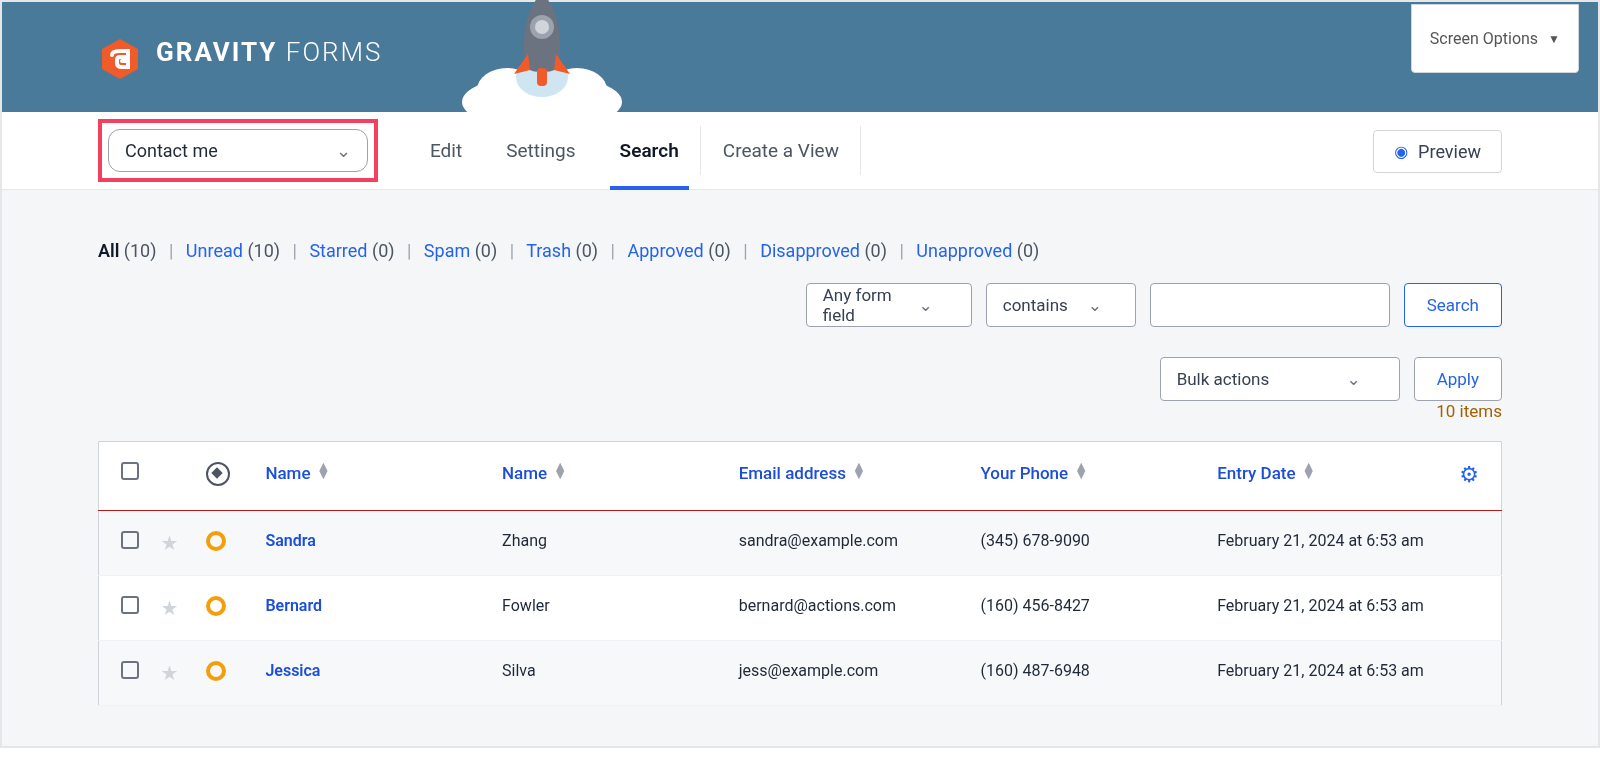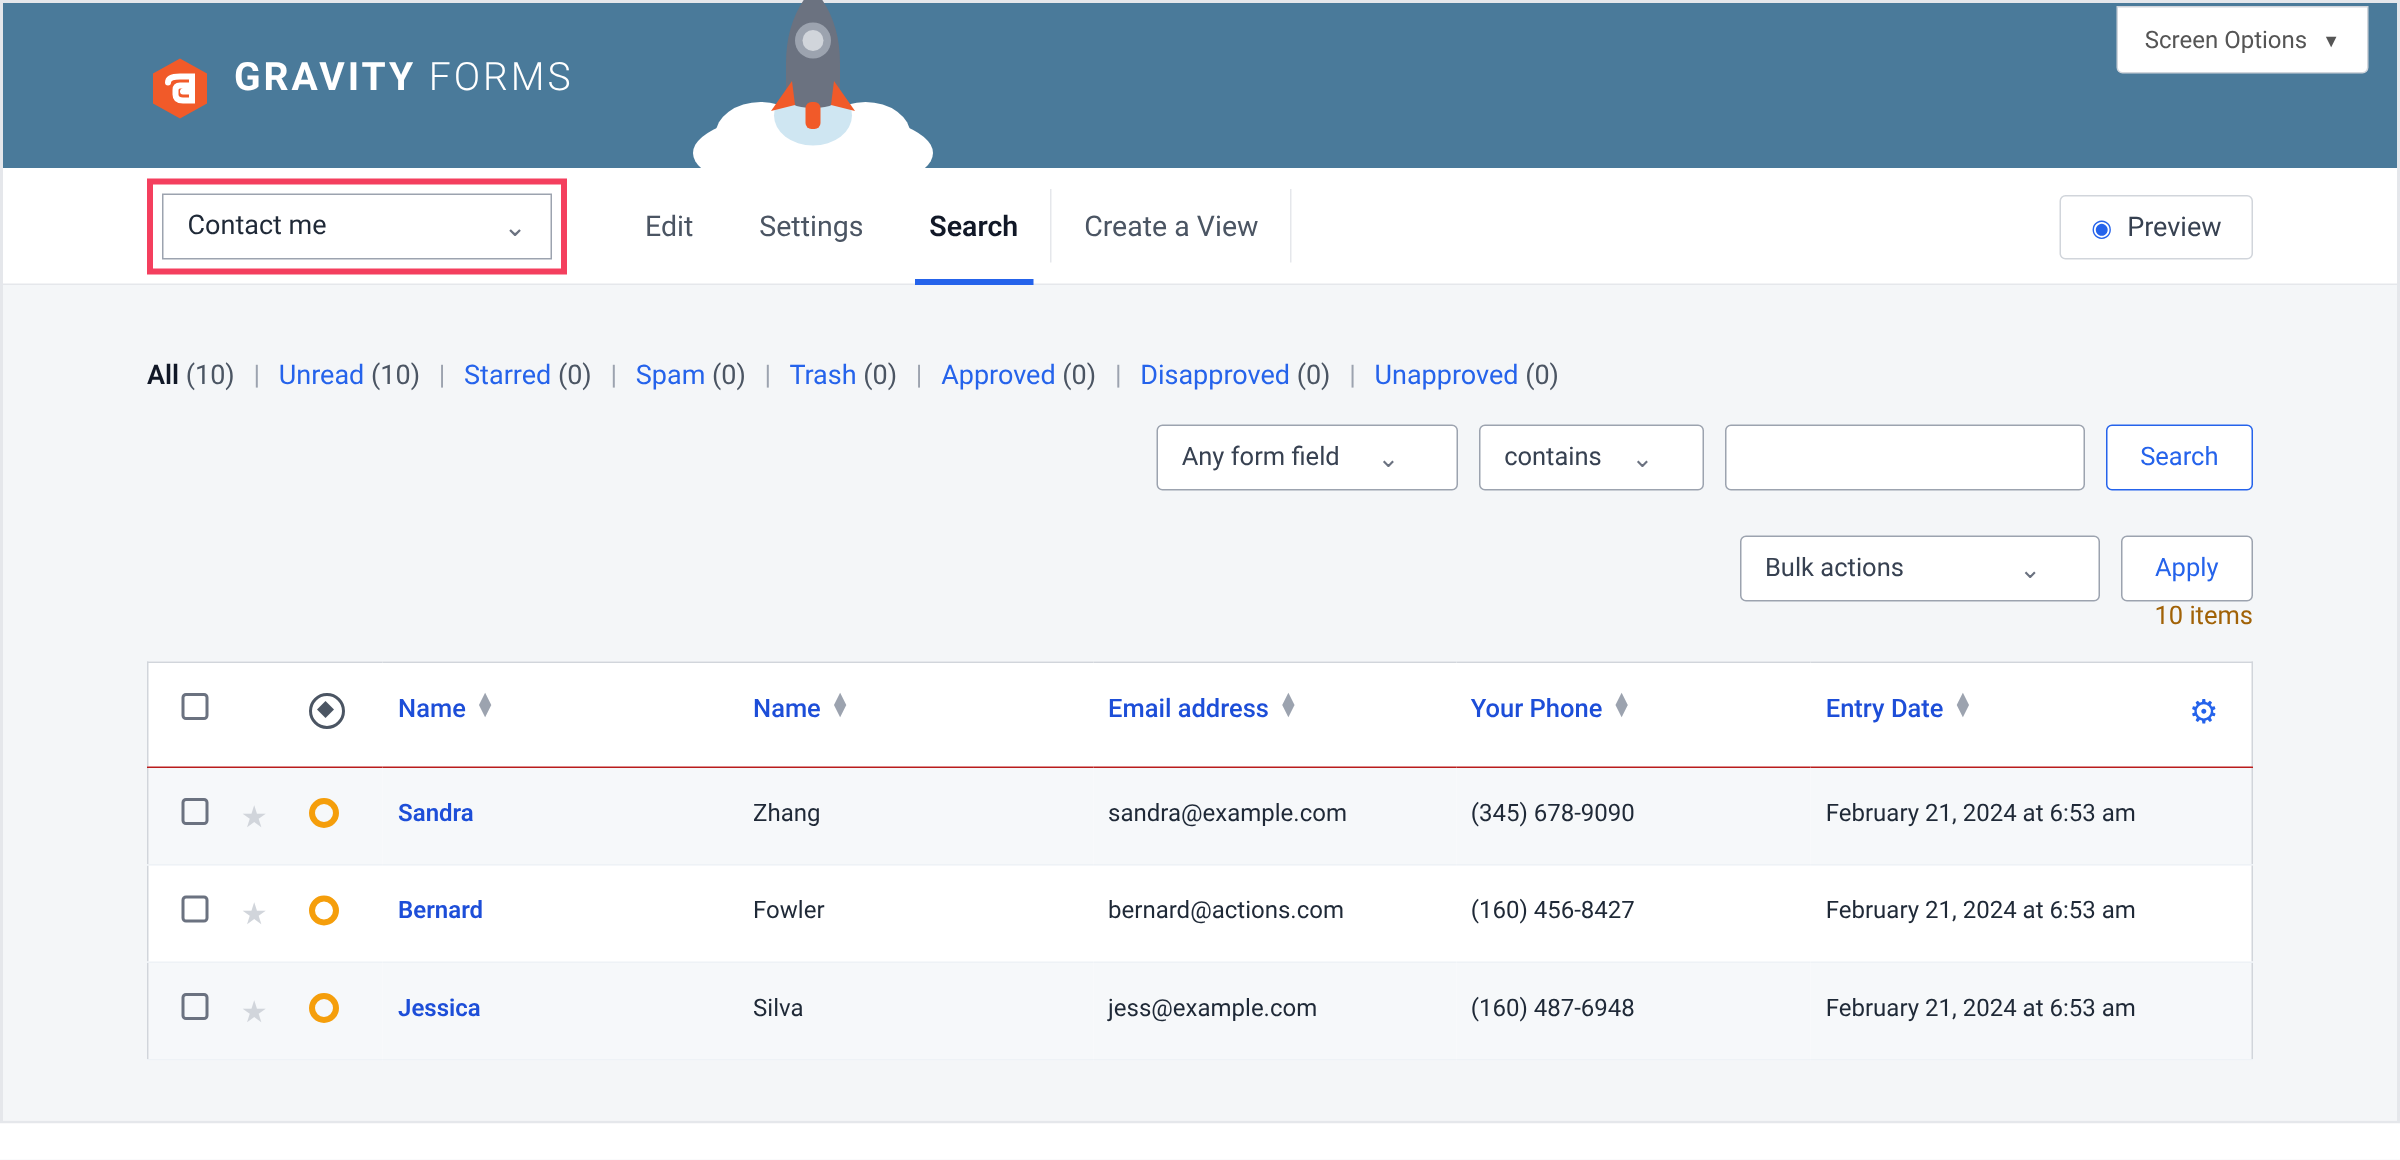--- a/index.html
+++ b/index.html
@@ -4,25 +4,25 @@
 <style>
 * { box-sizing: border-box; margin: 0; padding: 0; }
 body { font-family: -apple-system, BlinkMacSystemFont, "Segoe UI", Roboto, sans-serif; background: #fff; color: #1f2937; width: 1600px; }
 .outer { border: 2px solid #e5e7eb; }
 .banner { background: #4a7a9a; height: 110px; position: relative; overflow: visible; }
 .logo-wrap { position: absolute; left: 96px; top: 35px; display: flex; align-items: flex-start; gap: 14px; }
 .logo-badge { width: 44px; height: 44px; }
 .logo-text { color: #fff; font-size: 26px; letter-spacing: 2px; font-weight: 300; }
 .logo-text b { font-weight: 700; }
 .rocket-wrap { position: absolute; left: 450px; top: -10px; width: 180px; height: 130px; pointer-events: none; }
-.screen-options { position: absolute; right: 19px; top: 2px; background: #fff; border: 1px solid #d1d5db; border-radius: 0 0 4px 4px; padding: 12px 18px; font-size: 16px; color: #555; display: flex; align-items: center; gap: 10px; }
+.screen-options { position: absolute; right: 19px; top: 2px; background: #fff; border: 1px solid #d1d5db; border-radius: 0 0 4px 4px; padding: 24px 18px; font-size: 16px; color: #555; display: flex; align-items: center; gap: 10px; }
 .screen-options .tri { font-size: 12px; }
 .tabbar { background: #fff; display: flex; align-items: center; padding: 0 0 0 96px; border-bottom: 1px solid #e5e7eb; position: relative; height: 78px; }
 .form-select-highlight { border: 4px solid #f43f5e; padding: 6px; margin-right: 30px; }
-.form-select { border: 1px solid #9ca3af; border-radius: 0; padding: 10px 16px; width: 260px; display: flex; justify-content: space-between; align-items: center; font-size: 18px; color: #1f2937; background:#fff; }
+.form-select { border: 1px solid #9ca3af; border-radius: 12px; padding: 10px 16px; width: 260px; display: flex; justify-content: space-between; align-items: center; font-size: 18px; color: #1f2937; background:#fff; }
 .chev { color: #6b7280; }
 .tabs { display: flex; align-items: stretch; height: 100%; }
 .tab { padding: 0 22px; display: flex; align-items: center; font-size: 19px; color: #4b5563; position: relative; }
 .tab.sep-after::after { content:''; position:absolute; right:0; top:14px; bottom:14px; width:1px; background:#e5e7eb; }
 .tab.active { color: #111827; font-weight: 600; }
 .tab.active .underline { position: absolute; bottom: -1px; left: 12px; right: 12px; height: 4px; background: #2563eb; }
 .preview-btn { position: absolute; right: 96px; top: 18px; border: 1px solid #d1d5db; border-radius: 4px; padding: 10px 20px; display: flex; align-items: center; gap: 10px; font-size: 18px; color: #374151; background:#fff; }
 .eye { color: #2563eb; font-size: 16px; }
 .content { background: #f4f6f8; padding: 50px 96px 40px; }
 .filters { font-size: 18px; color: #4b5563; margin-bottom: 22px; }
@@ -138,21 +138,21 @@
       <span><span class="lbl">Trash</span> <span class="cnt">(0)</span></span>
       <span class="sep">|</span>
       <span><span class="lbl">Approved</span> <span class="cnt">(0)</span></span>
       <span class="sep">|</span>
       <span><span class="lbl">Disapproved</span> <span class="cnt">(0)</span></span>
       <span class="sep">|</span>
       <span><span class="lbl">Unapproved</span> <span class="cnt">(0)</span></span>
     </div>
 
     <div class="search-row">
-      <div class="sel" style="width:201px">
+      <div class="sel" style="width:166px">
         <span>Any form field</span>
           <span class="chev">⌄</span>
       </div>
       <div class="sel" style="width:150px">
         <span>contains</span>
           <span class="chev">⌄</span>
       </div>
       <input class="txt-in" style="">
       <div class="btn-outline search-btn">
           <span>Search</span>

